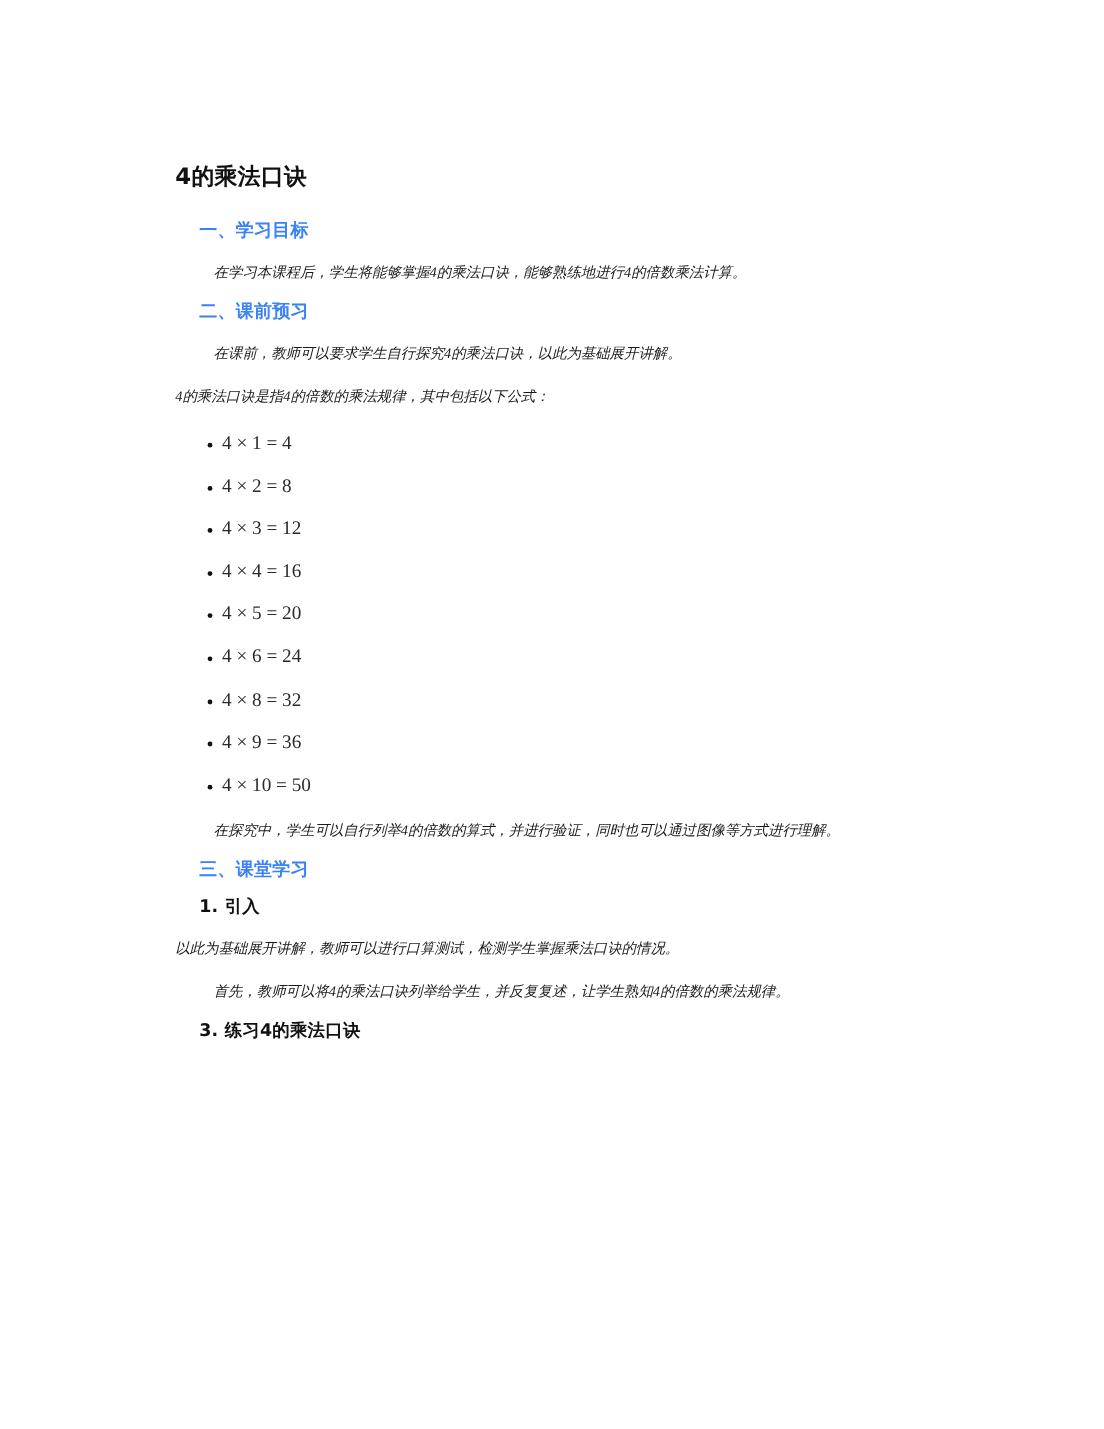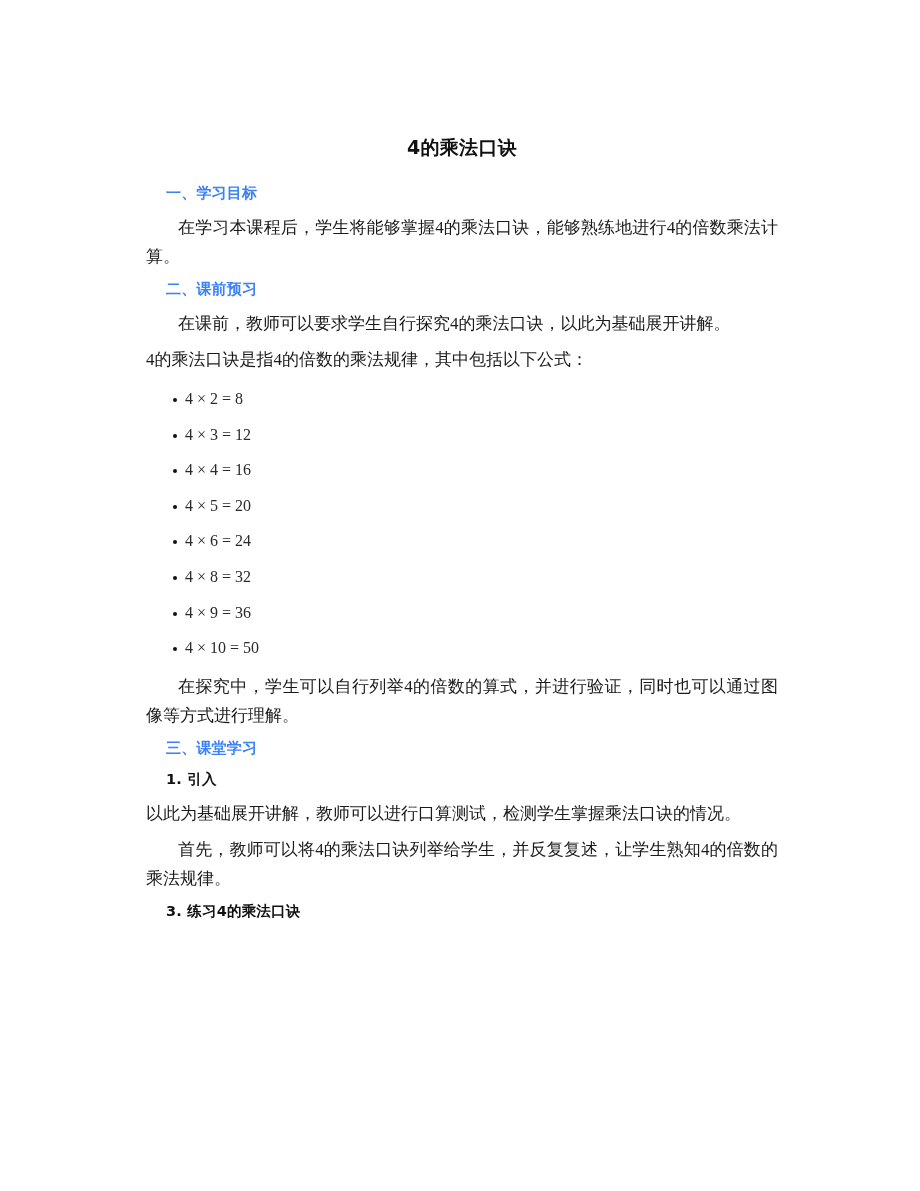--- a/index.html
+++ b/index.html
@@ -33,21 +33,20 @@
     top: 134px;
     width: 632px;   
   }
 
   
   .doc-title {
     font-family: "DejaVu Sans", "Liberation Sans", sans-serif;
     font-weight: bold;
     font-size: 19px;
     line-height: 26px;
-    text-align: center;
     letter-spacing: 0.3px;
     margin: 0 0 22px 0;
     color: #111111;
   }
 
   
   .heading-1 {
     font-family: Liberation Sans, sans-serif;
     font-weight: bold;
     font-size: 15px;
@@ -66,26 +65,27 @@
     line-height: 22px;
     margin: 0 0 9px 0;
     padding-left: 20px;
     color: #111111;
     letter-spacing: 0.2px;
   }
 
   
   .para {
     font-family: "Liberation Serif", "DejaVu Serif", serif;
-    font-size: 17px;
+    font-size: 12px;
     line-height: 29px;
     margin: 0 0 7px 0;
     text-align: justify;
     text-justify: inter-ideograph;
     color: #1a1a1a;
+    font-style: italic;
   }
   .para.indent {
     text-indent: 32px;
   }
   .para.noindent {
     text-indent: 0;
   }
 
   
   .formula-list {
@@ -122,20 +122,21 @@
     <h1 class="doc-title">4的乘法口诀</h1>
 
     <h2 class="heading-1">一、学习目标</h2>
     <p class="para indent">在学习本课程后，学生将能够掌握4的乘法口诀，能够熟练地进行4的倍数乘法计算。</p>
 
     <h2 class="heading-1">二、课前预习</h2>
     <p class="para indent">在课前，教师可以要求学生自行探究4的乘法口诀，以此为基础展开讲解。</p>
     <p class="para noindent">4的乘法口诀是指4的倍数的乘法规律，其中包括以下公式：</p>
 
     <ul class="formula-list">
+      <li class="formula-item">4 × 1 = 4</li>
       <li class="formula-item">4 × 2 = 8</li>
       <li class="formula-item">4 × 3 = 12</li>
       <li class="formula-item">4 × 4 = 16</li>
       <li class="formula-item">4 × 5 = 20</li>
       <li class="formula-item">4 × 6 = 24</li>
       <li class="formula-item">4 × 8 = 32</li>
       <li class="formula-item">4 × 9 = 36</li>
       <li class="formula-item">4 × 10 = 50</li>
     </ul>
 

